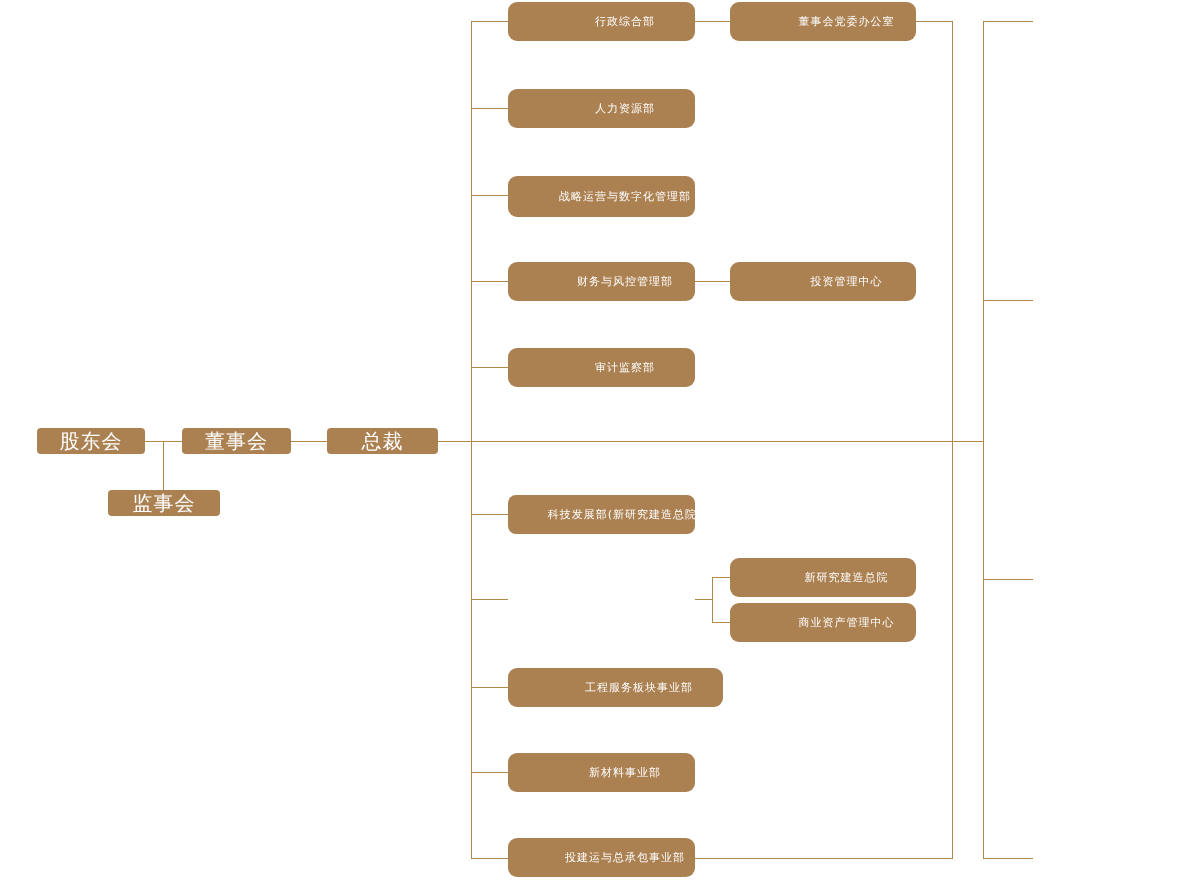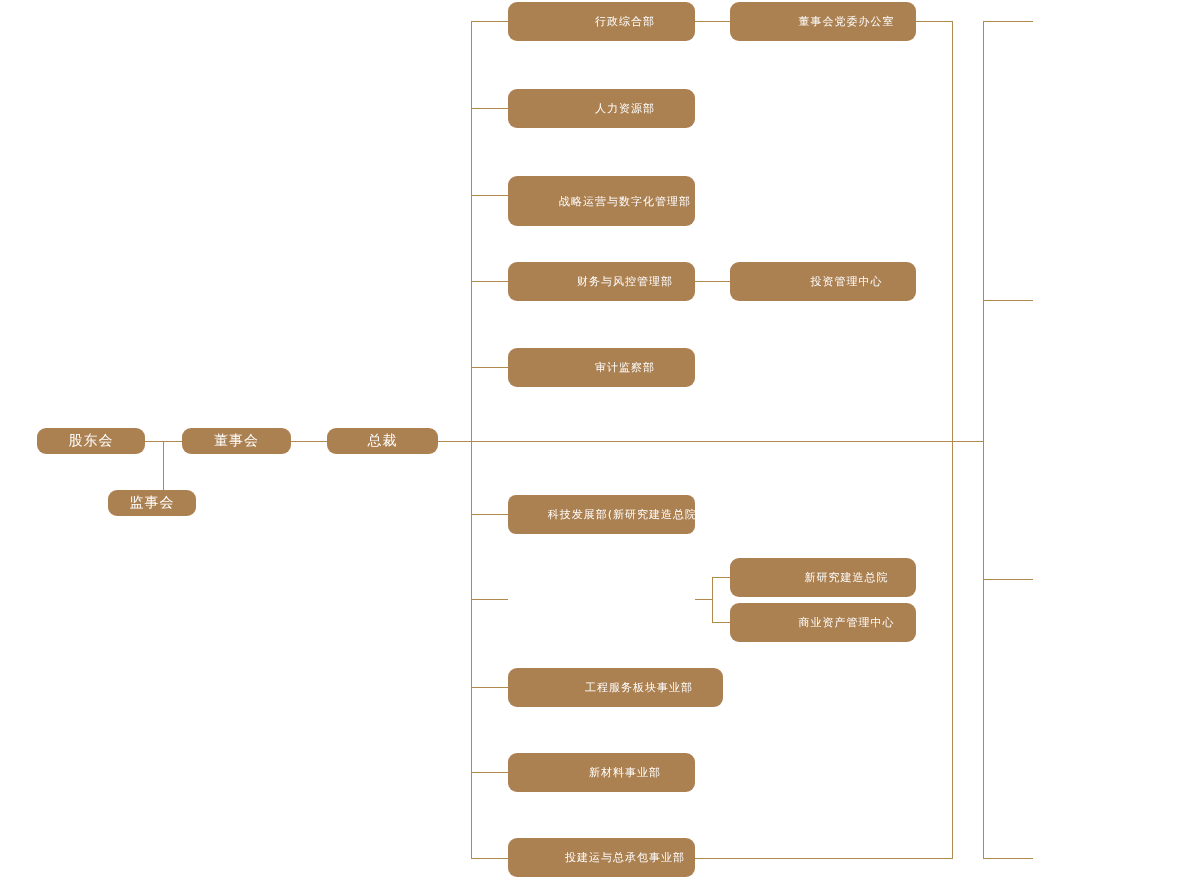--- a/index.html
+++ b/index.html
@@ -11,21 +11,21 @@
   }
   #canvas { position: absolute; left: 0; top: 0; width: 1202px; height: 880px; }
   .node {
     position: absolute; box-sizing: border-box;
     display: flex; align-items: center; justify-content: center;
     background: var(--box, #AC8152);
     color: var(--text, #ffffff);
     text-align: center; white-space: nowrap;
     letter-spacing: 1px;
   }
-  .node.small { border-radius: 9px; font-size: 14px; }
+  .node.small { border-radius: 4px; font-size: 20px; }
   .node.large { border-radius: 9px; font-size: 11px; padding-left: 47px; }
   .line { position: absolute; background: var(--line, #B0894F); }
 </style>
 </head>
 <body>
 
 <div id="canvas">
     <div class="line" style="left: 145px; top: 441px; width: 37px; height: 1px;"></div>
     <div class="line" style="left: 291px; top: 441px; width: 36px; height: 1px;"></div>
     <div class="line" style="left: 438px; top: 441px; width: 545px; height: 1px;"></div>
@@ -51,25 +51,25 @@
     <div class="line" style="left: 712px; top: 622px; width: 18px; height: 1px;"></div>
     <div class="line" style="left: 952px; top: 21px; width: 1px; height: 838px;"></div>
     <div class="line" style="left: 983px; top: 21px; width: 1px; height: 838px;"></div>
     <div class="line" style="left: 983px; top: 21px; width: 50px; height: 1px;"></div>
     <div class="line" style="left: 983px; top: 300px; width: 50px; height: 1px;"></div>
     <div class="line" style="left: 983px; top: 579px; width: 50px; height: 1px;"></div>
     <div class="line" style="left: 983px; top: 858px; width: 50px; height: 1px;"></div>
     <div class="node small" style="left: 37px; top: 428px; width: 108px; height: 26px;">股东会</div>
     <div class="node small" style="left: 182px; top: 428px; width: 109px; height: 26px;">董事会</div>
     <div class="node small" style="left: 327px; top: 428px; width: 111px; height: 26px;">总裁</div>
-    <div class="node small" style="left: 108px; top: 490px; width: 88px; height: 26px;">监事会</div>
+    <div class="node small" style="left: 108px; top: 490px; width: 112px; height: 26px;">监事会</div>
     <div class="node large" style="left: 508px; top: 2px; width: 187px; height: 39px;">行政综合部</div>
     <div class="node large" style="left: 730px; top: 2px; width: 186px; height: 39px;">董事会党委办公室</div>
     <div class="node large" style="left: 508px; top: 89px; width: 187px; height: 39px;">人力资源部</div>
-    <div class="node large" style="left: 508px; top: 176px; width: 187px; height: 50px;">战略运营与数字化管理部</div>
+    <div class="node large" style="left: 508px; top: 176px; width: 187px; height: 41px;">战略运营与数字化管理部</div>
     <div class="node large" style="left: 508px; top: 262px; width: 187px; height: 39px;">财务与风控管理部</div>
     <div class="node large" style="left: 730px; top: 262px; width: 186px; height: 39px;">投资管理中心</div>
     <div class="node large" style="left: 508px; top: 348px; width: 187px; height: 39px;">审计监察部</div>
     <div class="node large" style="left: 508px; top: 495px; width: 187px; height: 39px; border-radius: 8px;">科技发展部(新研究建造总院)</div>
     <div class="node large" style="left: 730px; top: 558px; width: 186px; height: 39px;">新研究建造总院</div>
     <div class="node large" style="left: 730px; top: 603px; width: 186px; height: 39px;">商业资产管理中心</div>
     <div class="node large" style="left: 508px; top: 668px; width: 215px; height: 39px;">工程服务板块事业部</div>
     <div class="node large" style="left: 508px; top: 753px; width: 187px; height: 39px;">新材料事业部</div>
     <div class="node large" style="left: 508px; top: 838px; width: 187px; height: 39px;">投建运与总承包事业部</div>
   </div>

